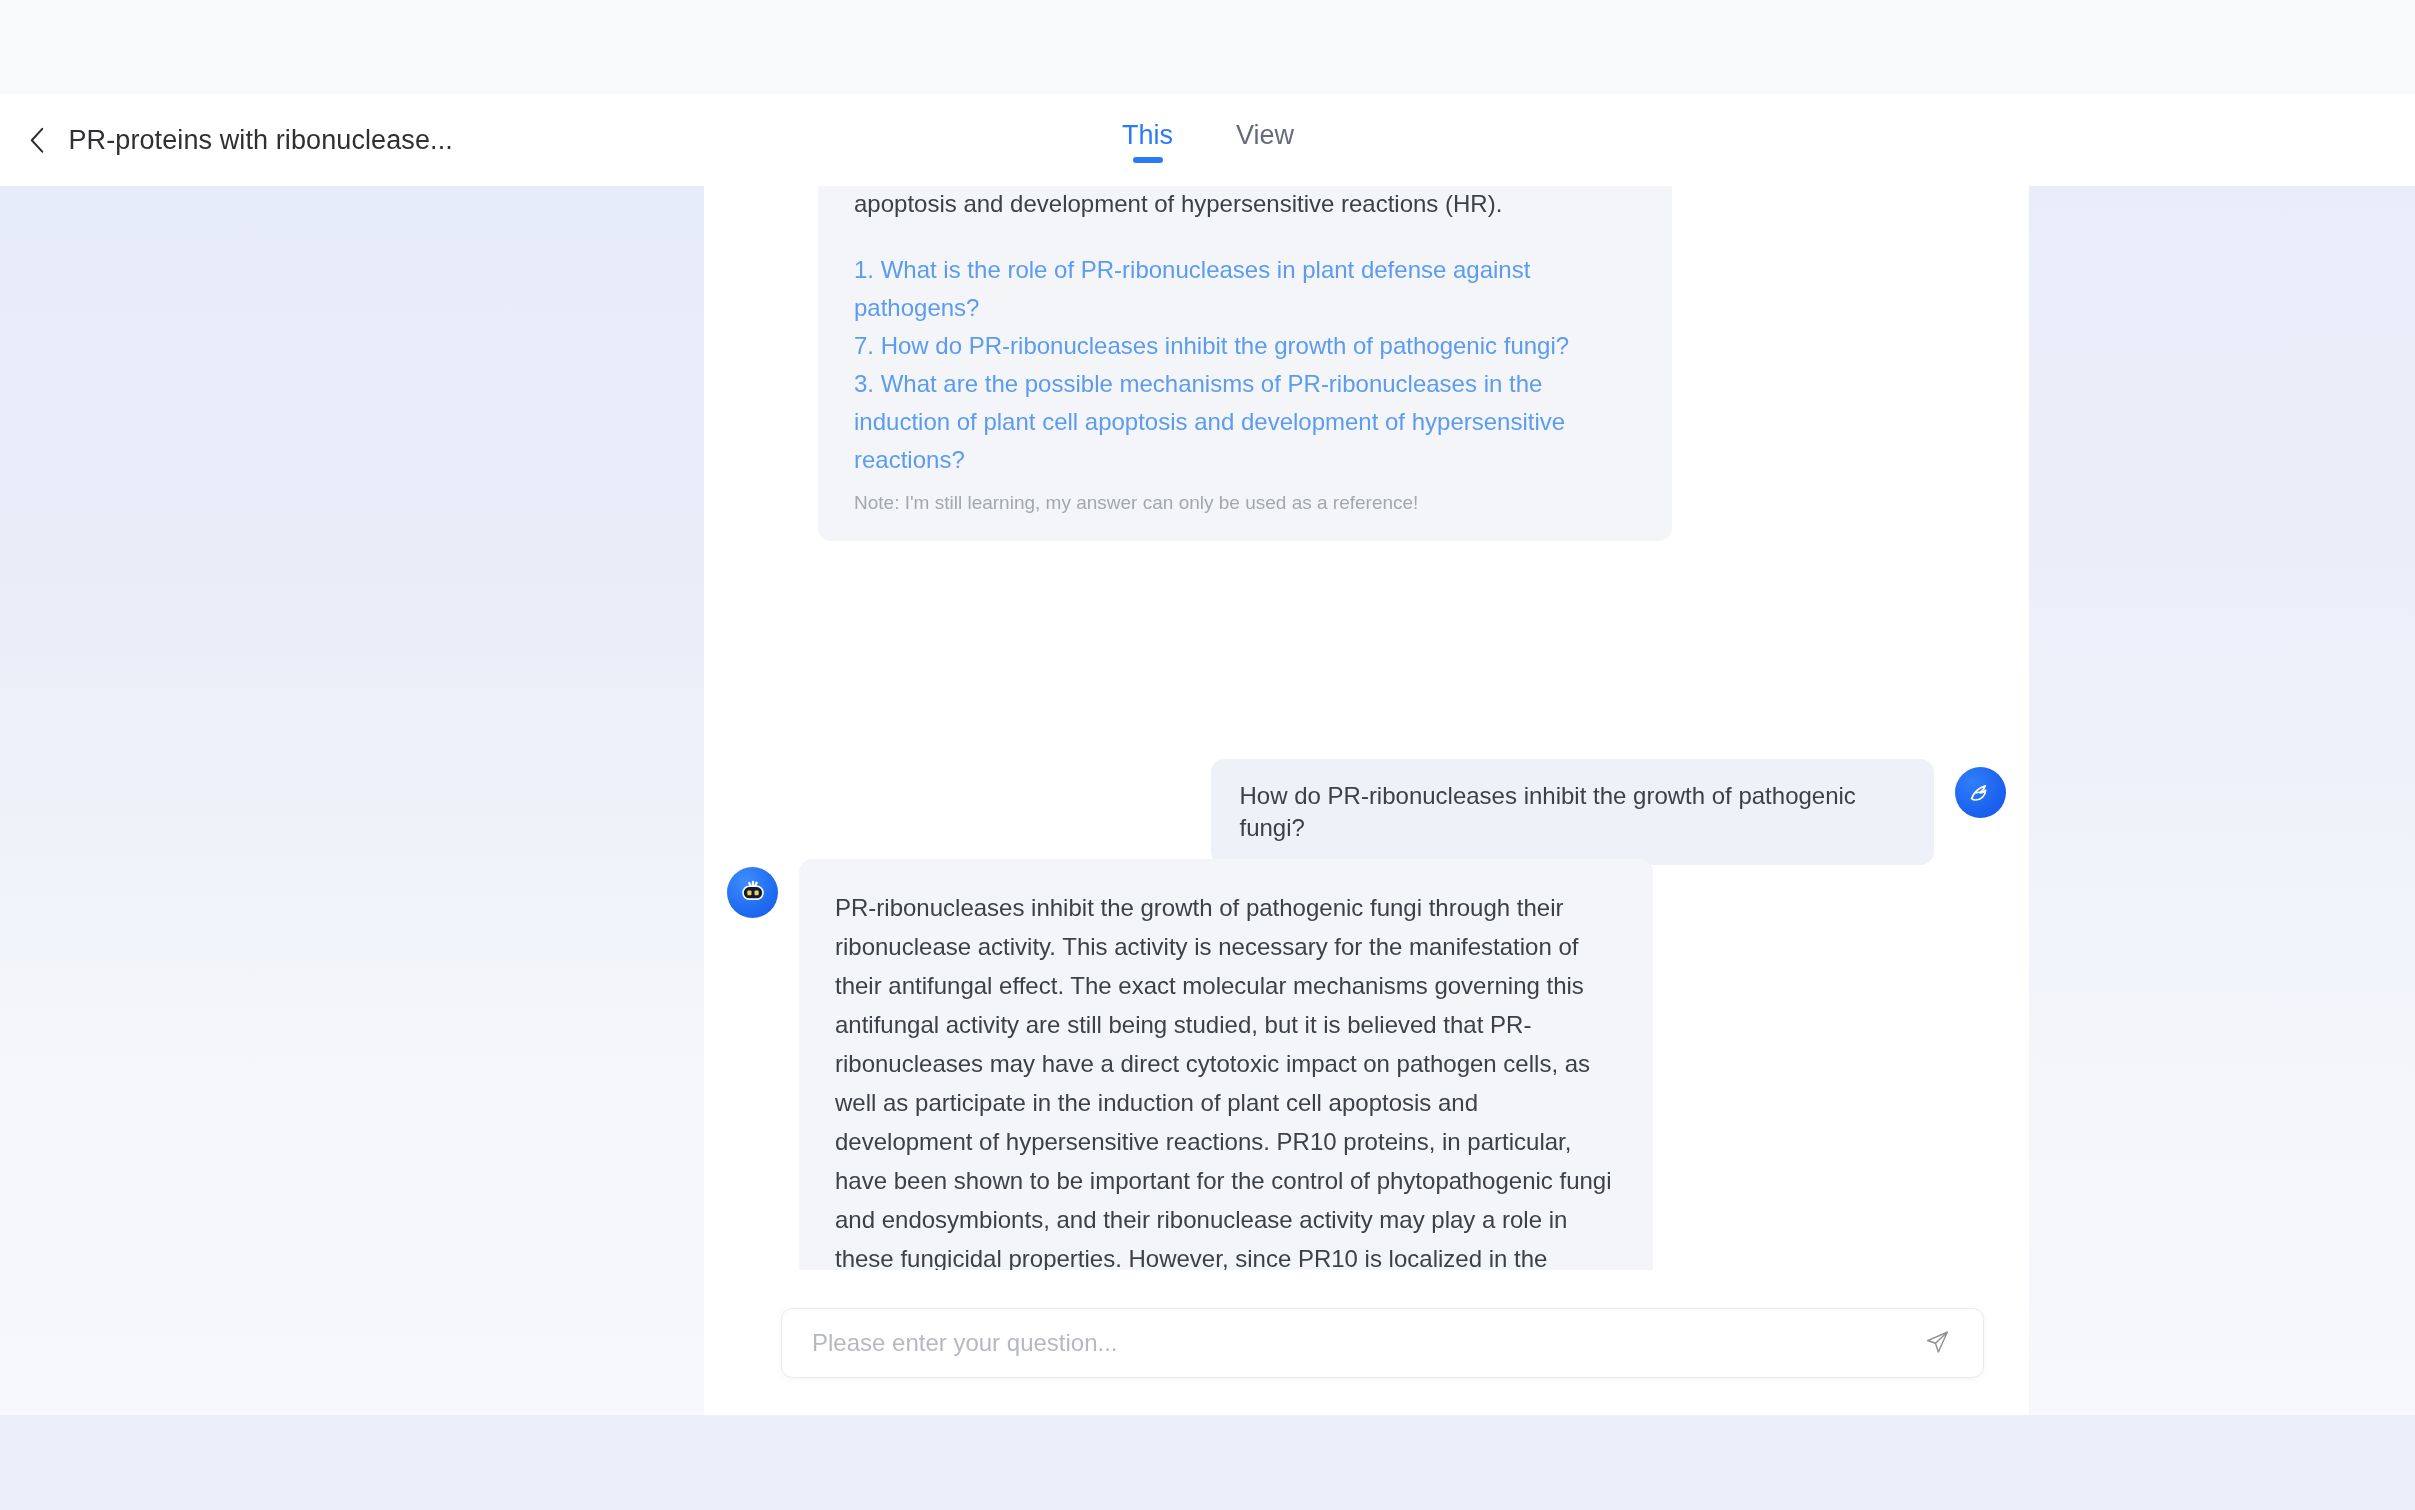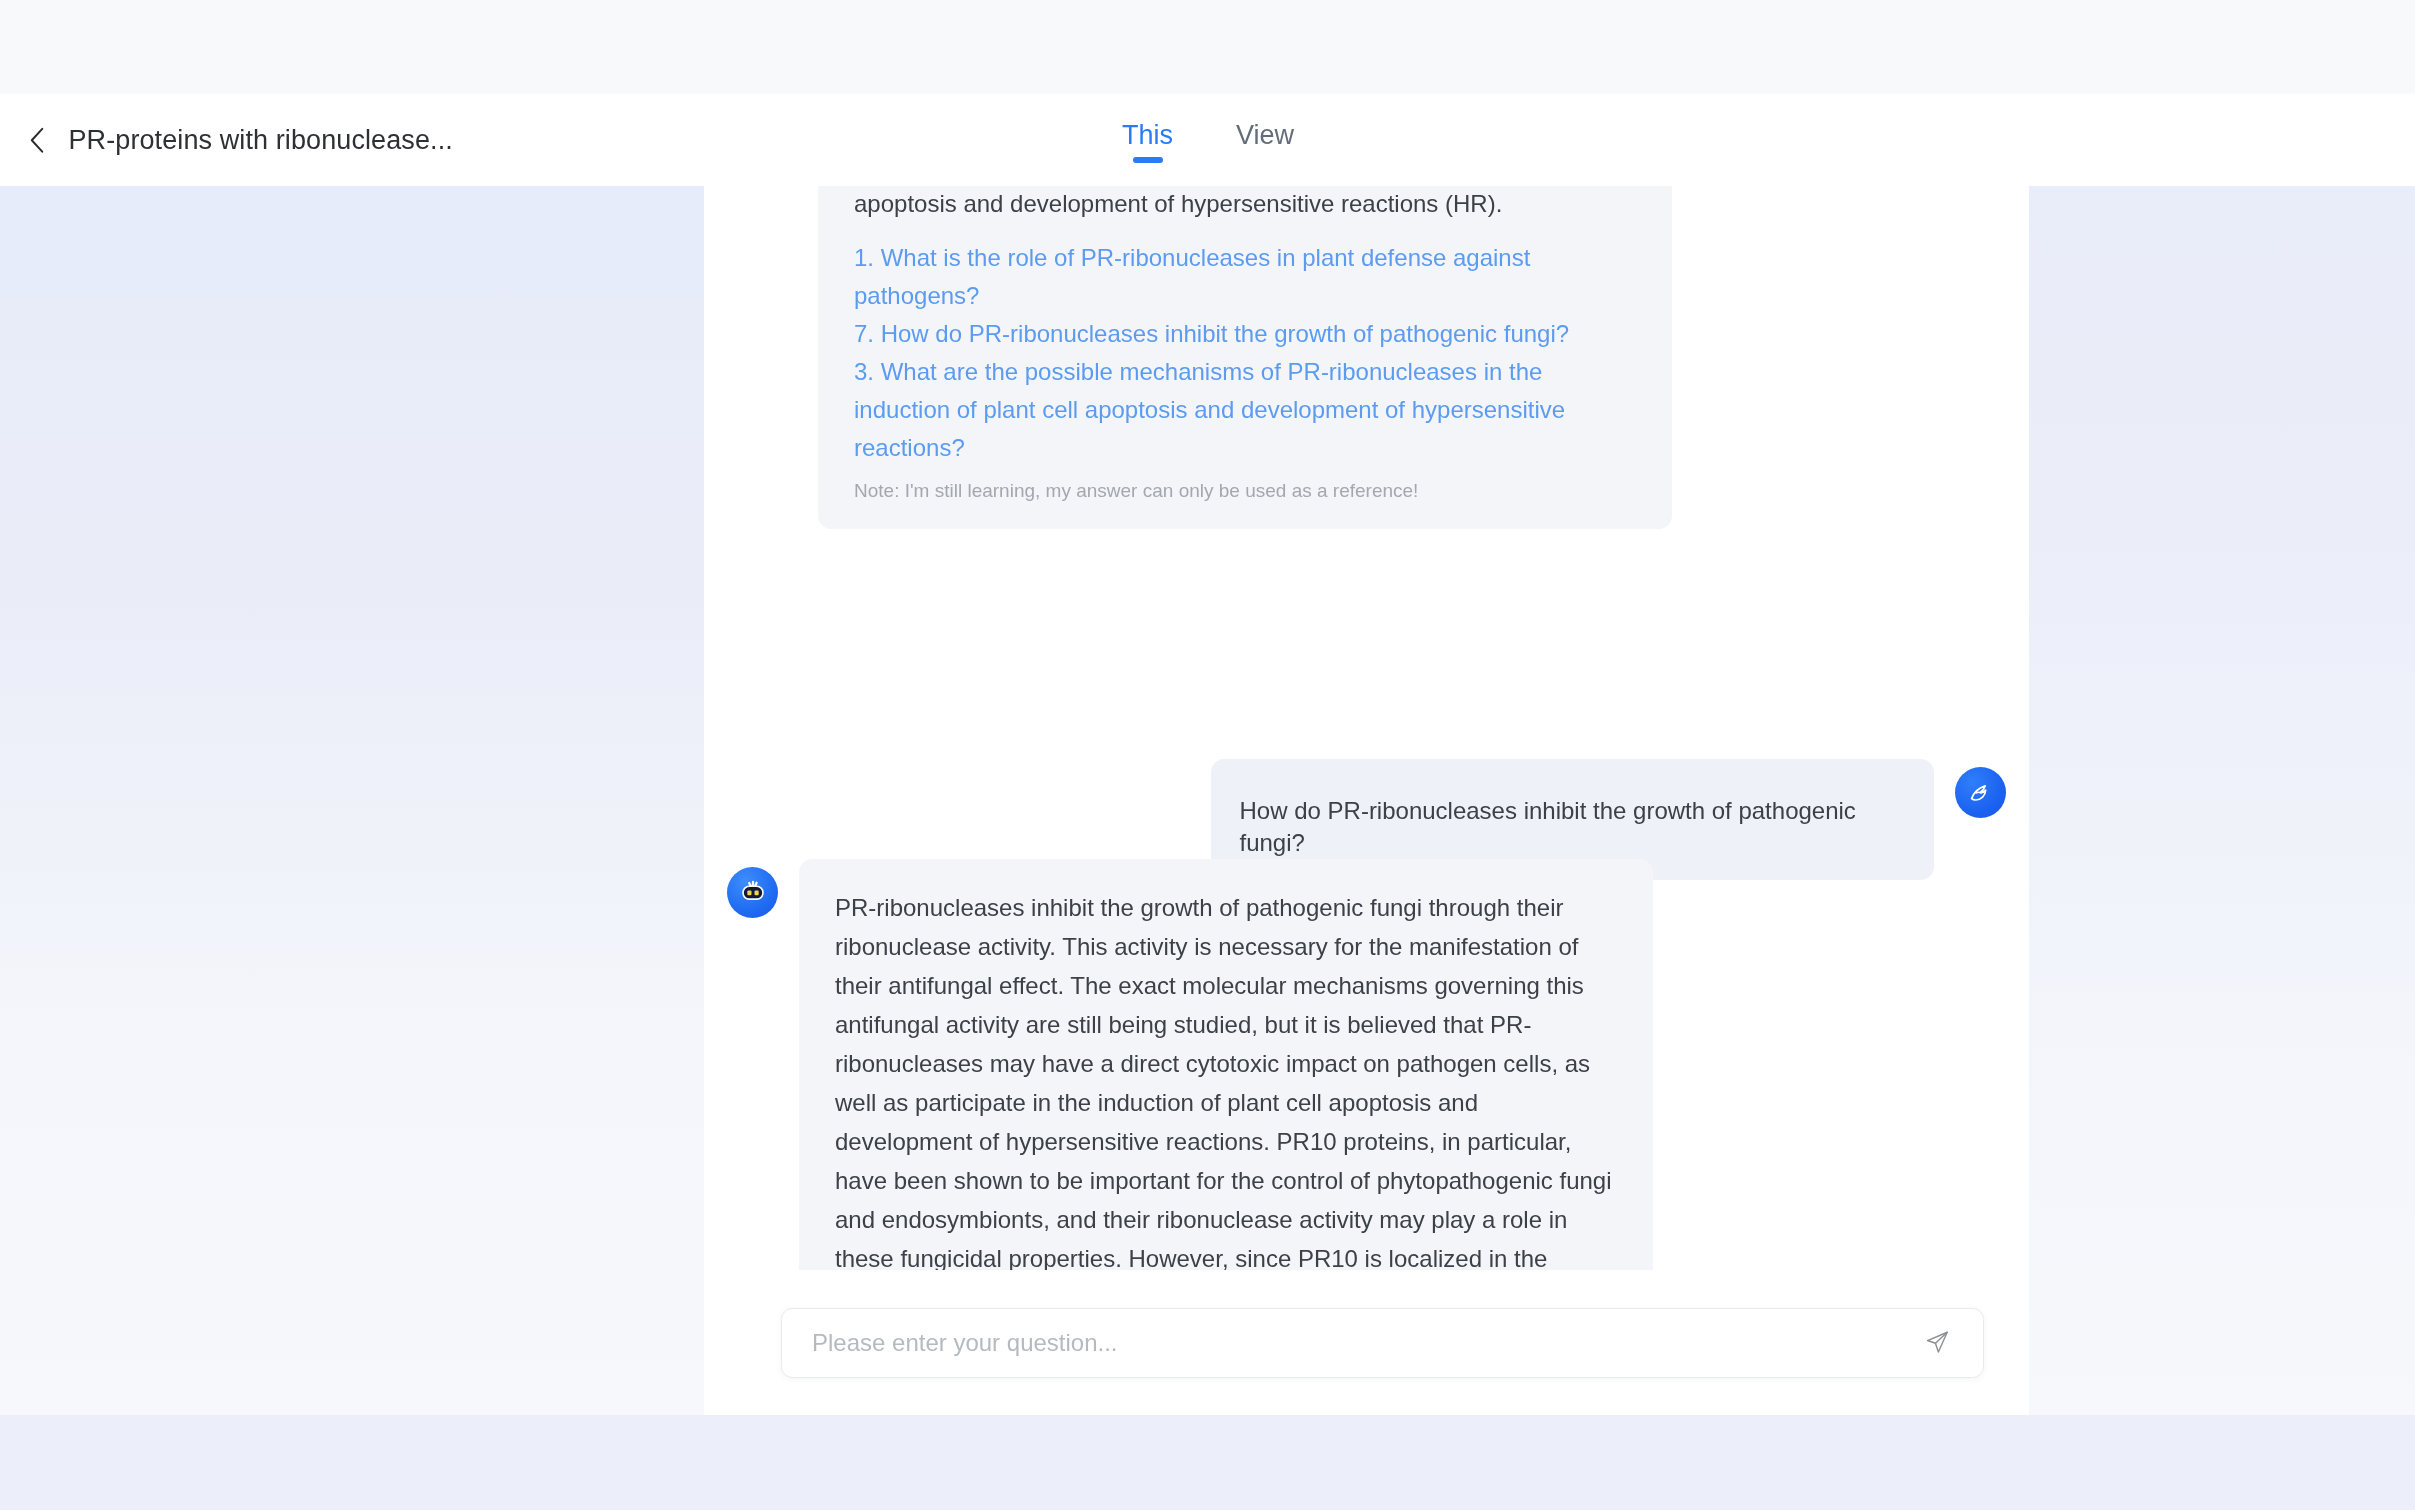--- a/index.html
+++ b/index.html
@@ -128,21 +128,21 @@
     padding: 34px 36px 25px;
   }
 
   .para {
     font-size: 24px;
     line-height: 39px;
     color: #3c4148;
   }
 
   .suggestions {
-    margin-top: 16px;
+    margin-top: 28px;
   }
   .suggestion {
     font-size: 24px;
     line-height: 38px;
     color: #5b9bf0;
     cursor: pointer;
   }
 
   .note {
     margin-top: 10px;
@@ -161,21 +161,21 @@
     align-items: flex-start;
     gap: 21px;
     padding-right: 23px;
   }
   .bubble-user {
     background: #eef1f8;
     border-radius: 13.3px;
     padding: 21px 28.5px;
     max-width: 723px;
   }
-  .bubble-user .para { color: #3c4148; line-height: 32px; margin-top: 15px; }
+  .bubble-user .para { color: #3c4148; line-height: 32px; }
 
   .avatar {
     width: 51px; height: 51px;
     border-radius: 50%;
     flex: none;
     display: flex; align-items: center; justify-content: center;
     margin-top: 7.6px;
   }
   .avatar-user {
     background: radial-gradient(circle at 34% 30%, #2f7ffb 0%, #1b62f0 62%, #1a56e8 100%);

